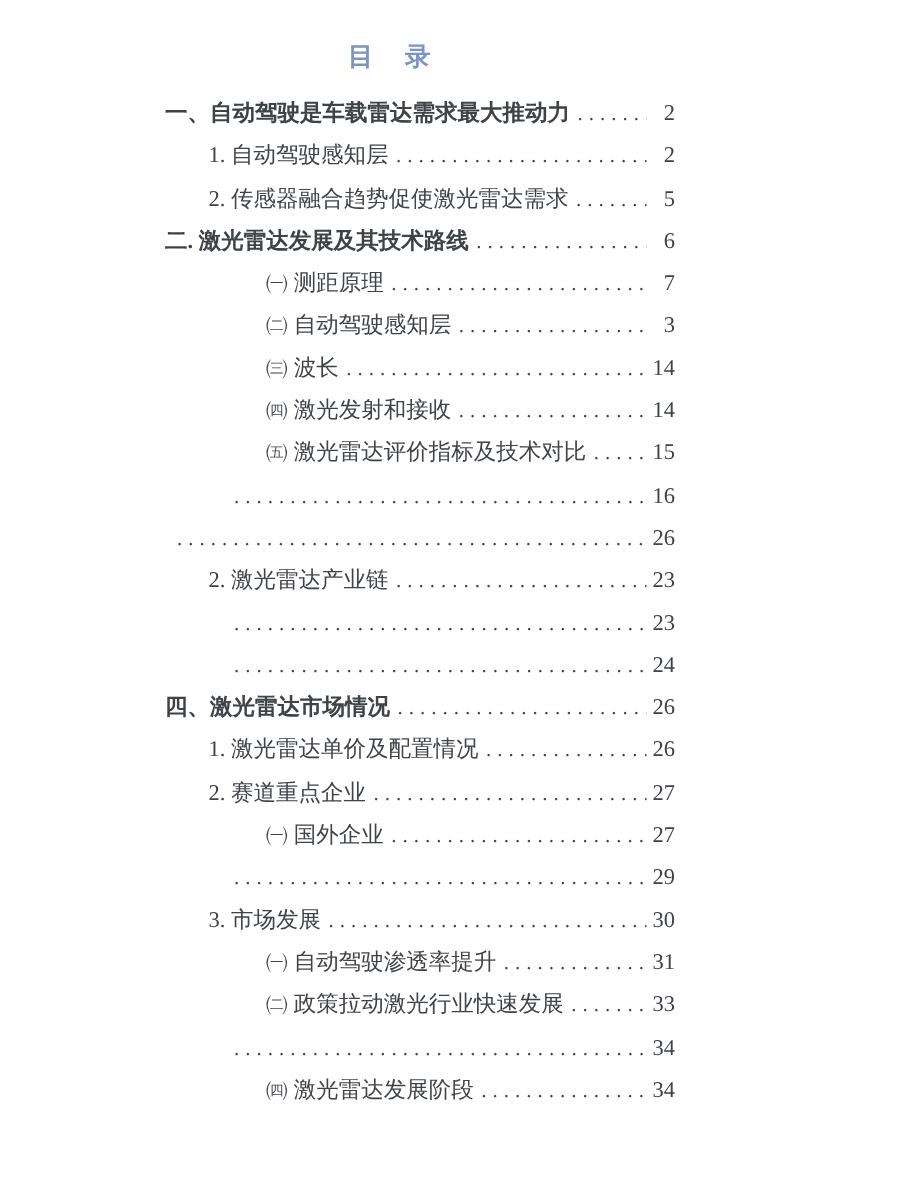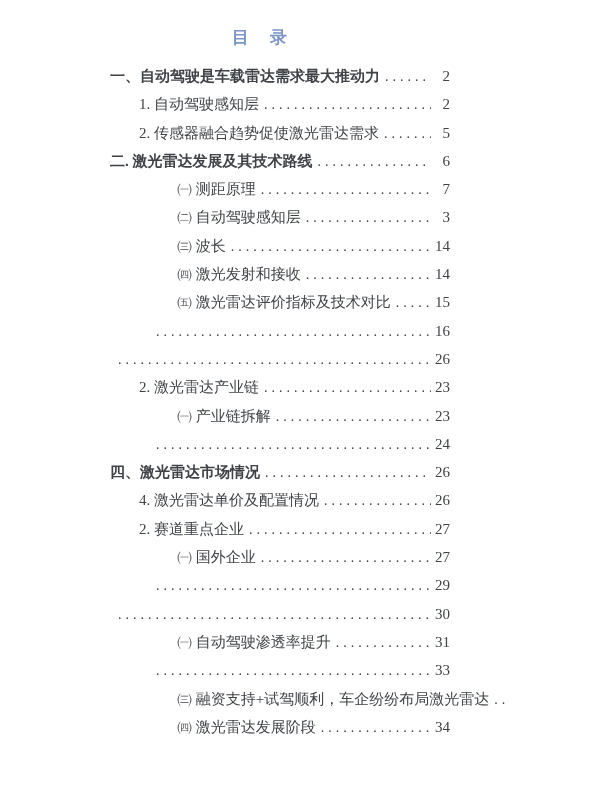--- a/index.html
+++ b/index.html
@@ -118,67 +118,67 @@
       <div class="toc-row lvl2">
     <span class="dots"></span>
     <span class="pg">26</span>
   </div>
       <div class="toc-row lvl2">
     <span class="label">2. 激光雷达产业链</span>
     <span class="dots"></span>
     <span class="pg">23</span>
   </div>
       <div class="toc-row lvl3">
-    <span class="label">㈠ 产业链拆解</span>
     <span class="dots"></span>
     <span class="pg">23</span>
   </div>
       <div class="toc-row lvl3">
     <span class="dots"></span>
     <span class="pg">24</span>
   </div>
       <div class="toc-row lvl1">
     <span class="label">四、激光雷达市场情况</span>
     <span class="dots"></span>
     <span class="pg">26</span>
   </div>
       <div class="toc-row lvl2">
-    <span class="label">4. 激光雷达单价及配置情况</span>
+    <span class="label">1. 激光雷达单价及配置情况</span>
     <span class="dots"></span>
     <span class="pg">26</span>
   </div>
       <div class="toc-row lvl2">
     <span class="label">2. 赛道重点企业</span>
     <span class="dots"></span>
     <span class="pg">27</span>
   </div>
       <div class="toc-row lvl3">
     <span class="label">㈠ 国外企业</span>
     <span class="dots"></span>
     <span class="pg">27</span>
   </div>
       <div class="toc-row lvl3">
     <span class="dots"></span>
     <span class="pg">29</span>
   </div>
       <div class="toc-row lvl2">
+    <span class="label">3. 市场发展</span>
     <span class="dots"></span>
     <span class="pg">30</span>
   </div>
       <div class="toc-row lvl3">
     <span class="label">㈠ 自动驾驶渗透率提升</span>
     <span class="dots"></span>
     <span class="pg">31</span>
   </div>
       <div class="toc-row lvl3">
+    <span class="label">㈡ 政策拉动激光行业快速发展</span>
     <span class="dots"></span>
     <span class="pg">33</span>
   </div>
       <div class="toc-row lvl3">
-    <span class="label">㈢ 融资支持+试驾顺利，车企纷纷布局激光雷达</span>
     <span class="dots"></span>
     <span class="pg">34</span>
   </div>
       <div class="toc-row lvl3">
     <span class="label">㈣ 激光雷达发展阶段</span>
     <span class="dots"></span>
     <span class="pg">34</span>
   </div>
     </div>
 </div>

